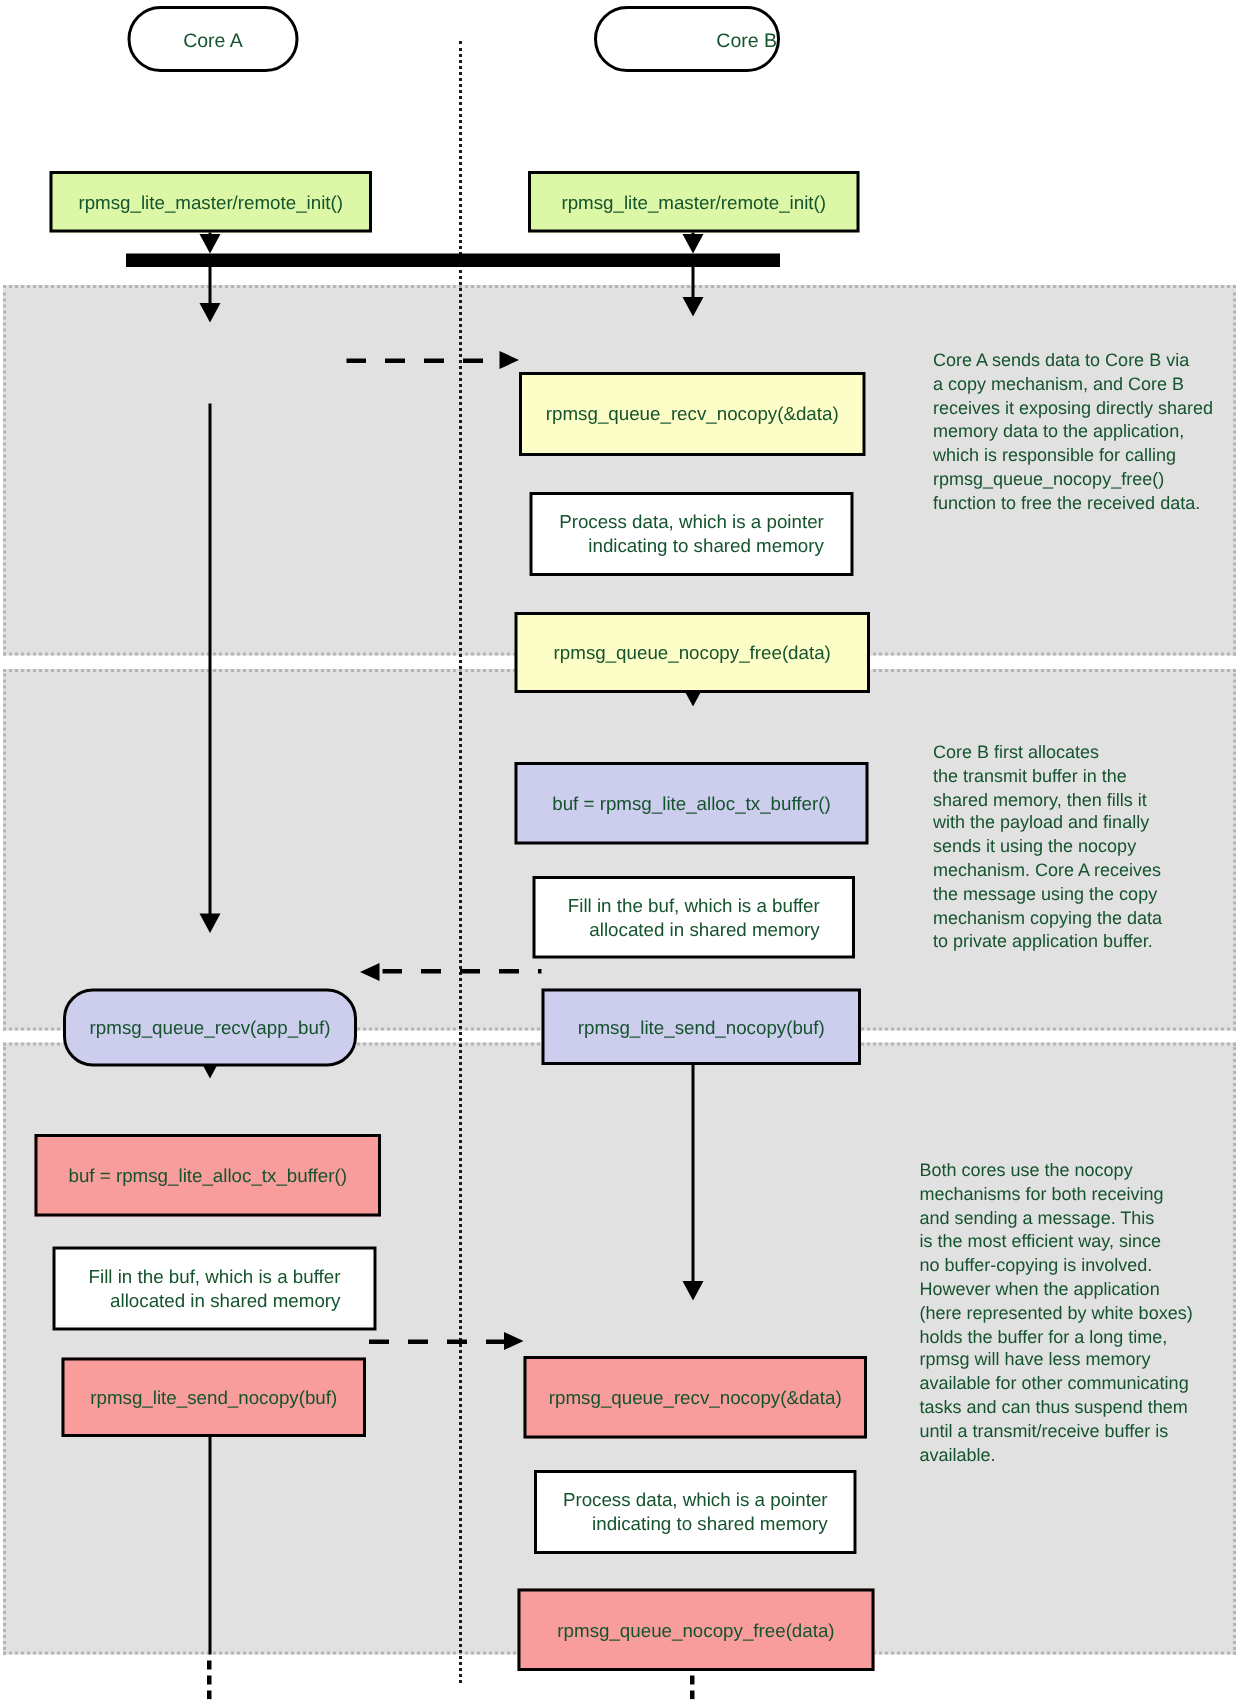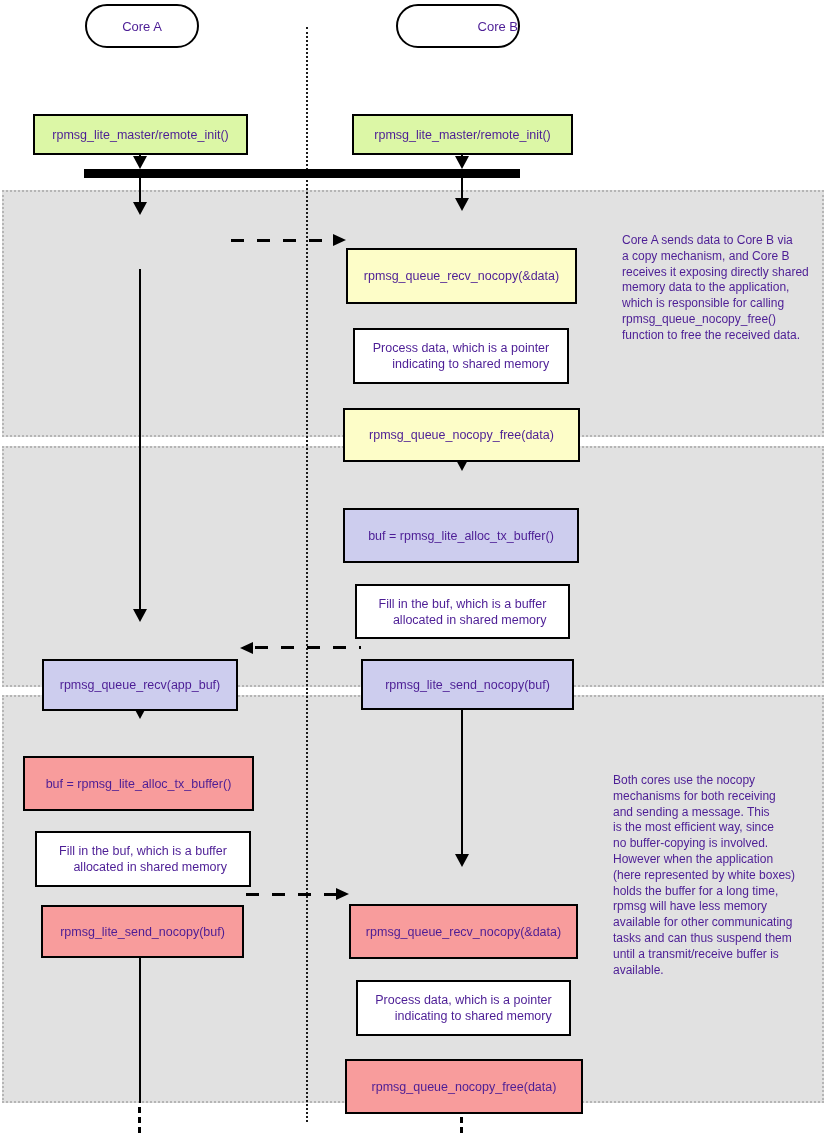--- a/index.html
+++ b/index.html
@@ -1,20 +1,20 @@
 <!DOCTYPE html>
 <html style="--init-box: #dcf7a6; --copy-box: #fdfdc8; --mixed-box: #cdcdee; --nocopy-box: #f89c9c; --panel-bg: #e1e1e1;"><head>
 <meta charset="utf-8">
 <style>
   html,body { margin:0; padding:0; background:#ffffff; }
   #stage {
     position:relative; width:826px; height:1133px;
     background:#ffffff; overflow:hidden;
     font-family:"Liberation Sans", sans-serif;
-    color:#4c1d95;
+    color:#14532d;
   }
   .panel {
     position:absolute; left:2px; width:822px;
     background:var(--panel-bg,#e1e1e1);
     border:2px dotted #b5b5b5; box-sizing:border-box; z-index:0;
   }
   .sep {
     position:absolute; width:0; border-left:2px dotted #1a1a1a; z-index:1;
   }
   .pill {
@@ -114,22 +114,31 @@
   <div class="vline" style="left:461px;top:267px;height:12px;"></div>
   <div class="arrow-down" style="left:455px;top:278px;"></div>
   <div class="vline" style="left:461px;top:347px;height:12px;"></div>
   <div class="arrow-down" style="left:455px;top:358px;"></div>
   <div class="vline" style="left:461px;top:425px;height:34px;"></div>
   <div class="arrow-down" style="left:455px;top:458px;"></div>
 
   <div class="box fn-mixed" style="left:343px;top:471px;width:236px;height:55px;">buf = rpmsg_lite_alloc_tx_buffer()</div>
   <div class="box app" style="left:355px;top:547px;width:215px;height:55px;">Fill in the buf, which is a buffer
 allocated in shared memory</div>
-  <div class="box fn-mixed" style="left:42px;top:622px;width:196px;height:52px;">rpmsg_queue_recv(app_buf)</div>
+  <div class="box fn-mixed" style="left:42px;top:622px;width:196px;height:52px;border-radius:20px;">rpmsg_queue_recv(app_buf)</div>
   <div class="box fn-mixed" style="left:361px;top:622px;width:213px;height:51px;">rpmsg_lite_send_nocopy(buf)</div>
+  <div class="note" style="left:622px;top:494px;width:205px;">Core B first allocates
+the transmit buffer in the
+shared memory, then fills it
+with the payload and finally
+sends it using the nocopy
+mechanism. Core A receives
+the message using the copy
+mechanism copying the data
+to private application buffer.</div>
 
   <div class="vline" style="left:461px;top:526px;height:9px;"></div>
   <div class="arrow-down" style="left:455px;top:534px;"></div>
   <div class="vline" style="left:461px;top:602px;height:8px;"></div>
   <div class="arrow-down" style="left:455px;top:609px;"></div>
 
   <div class="arrow-left" style="left:240px;top:642px;"></div>
   <div class="hdash" style="left:255px;top:646px;width:106px;"></div>
 
   <div class="vline" style="left:139px;top:674px;height:33px;"></div>

